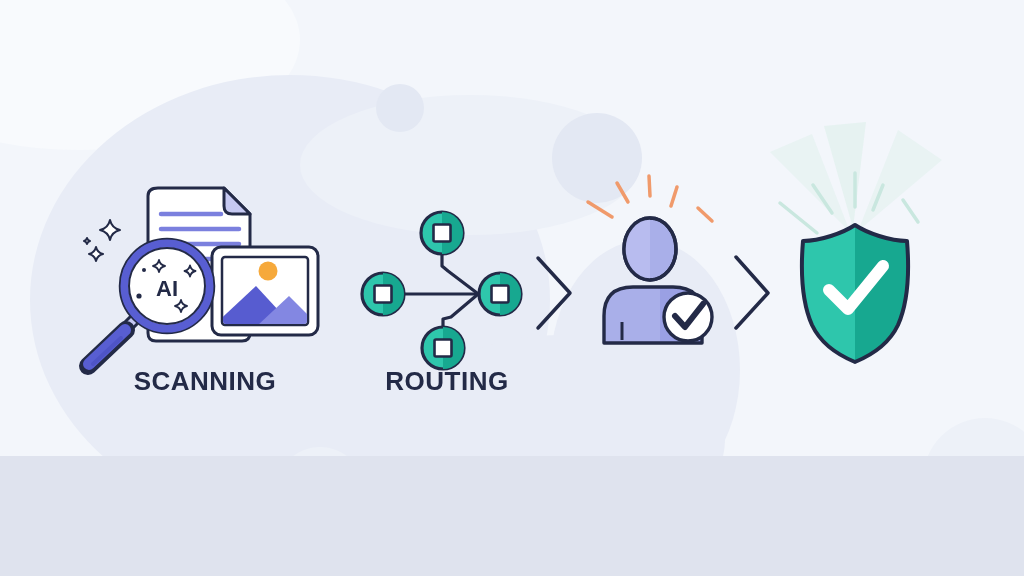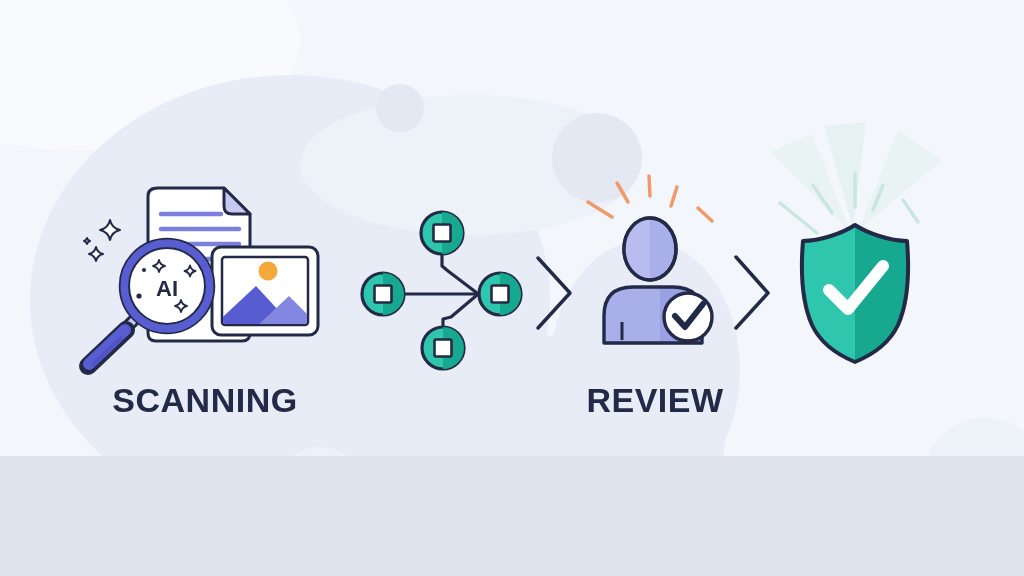--- a/index.html
+++ b/index.html
@@ -3,22 +3,22 @@
 <meta charset="utf-8">
 <style>
   html,body{margin:0;padding:0;background:#dfe3ee;}
   .canvas{
     position:relative;width:1024px;height:456px;overflow:hidden;
     background:var(--bg,#f3f6fb);
     font-family:"Liberation Sans",sans-serif;
   }
   .canvas svg{position:absolute;left:0;top:0;}
   .step-label{
-    position:absolute;top:381px;transform:translateX(-50%);
-    font-size:34px;font-weight:700;letter-spacing:0.5px;
+    position:absolute;top:366px;transform:translateX(-50%);
+    font-size:26px;font-weight:700;letter-spacing:0.5px;
     color:var(--ink,#232a47);white-space:nowrap;
   }
   .ai-text{
     font-family:"Liberation Sans",sans-serif;
     font-size:22px;font-weight:700;fill:var(--ink,#232a47);
     text-anchor:middle;
   }
 </style>
 </head>
 <body>
@@ -167,14 +167,14 @@
       </g>
     </g>
     <path d="M 855 225 C 843 233 820 241 803 241 C 801 265 801 300 812 325 C 821 344 838 355 855 362 C 872 355 889 344 898 325 C 909 300 909 265 907 241 C 890 241 867 233 855 225 Z" style="fill:var(--teal)"></path>
     <path d="M 855 225 C 867 233 890 241 907 241 C 909 265 909 300 898 325 C 889 344 872 355 855 362 Z" style="fill:var(--tealDark)"></path>
     <path d="M 855 225 C 843 233 820 241 803 241 C 801 265 801 300 812 325 C 821 344 838 355 855 362 C 872 355 889 344 898 325 C 909 300 909 265 907 241 C 890 241 867 233 855 225 Z" style="fill:none;stroke:var(--ink);stroke-width:4;stroke-linejoin:round"></path>
     <polyline points="829,290 848,309 883,266" style="fill:none;stroke:var(--paper);stroke-width:12;stroke-linecap:round;stroke-linejoin:round"></polyline>
   </g>
 </svg>
 
   <div class="step-label" style="left:205px">SCANNING</div>
-  <div class="step-label" style="left:655px">REVIEW</div>
+  <div class="step-label" style="left:447px">ROUTING</div>
 </div>
 
 </body></html>

